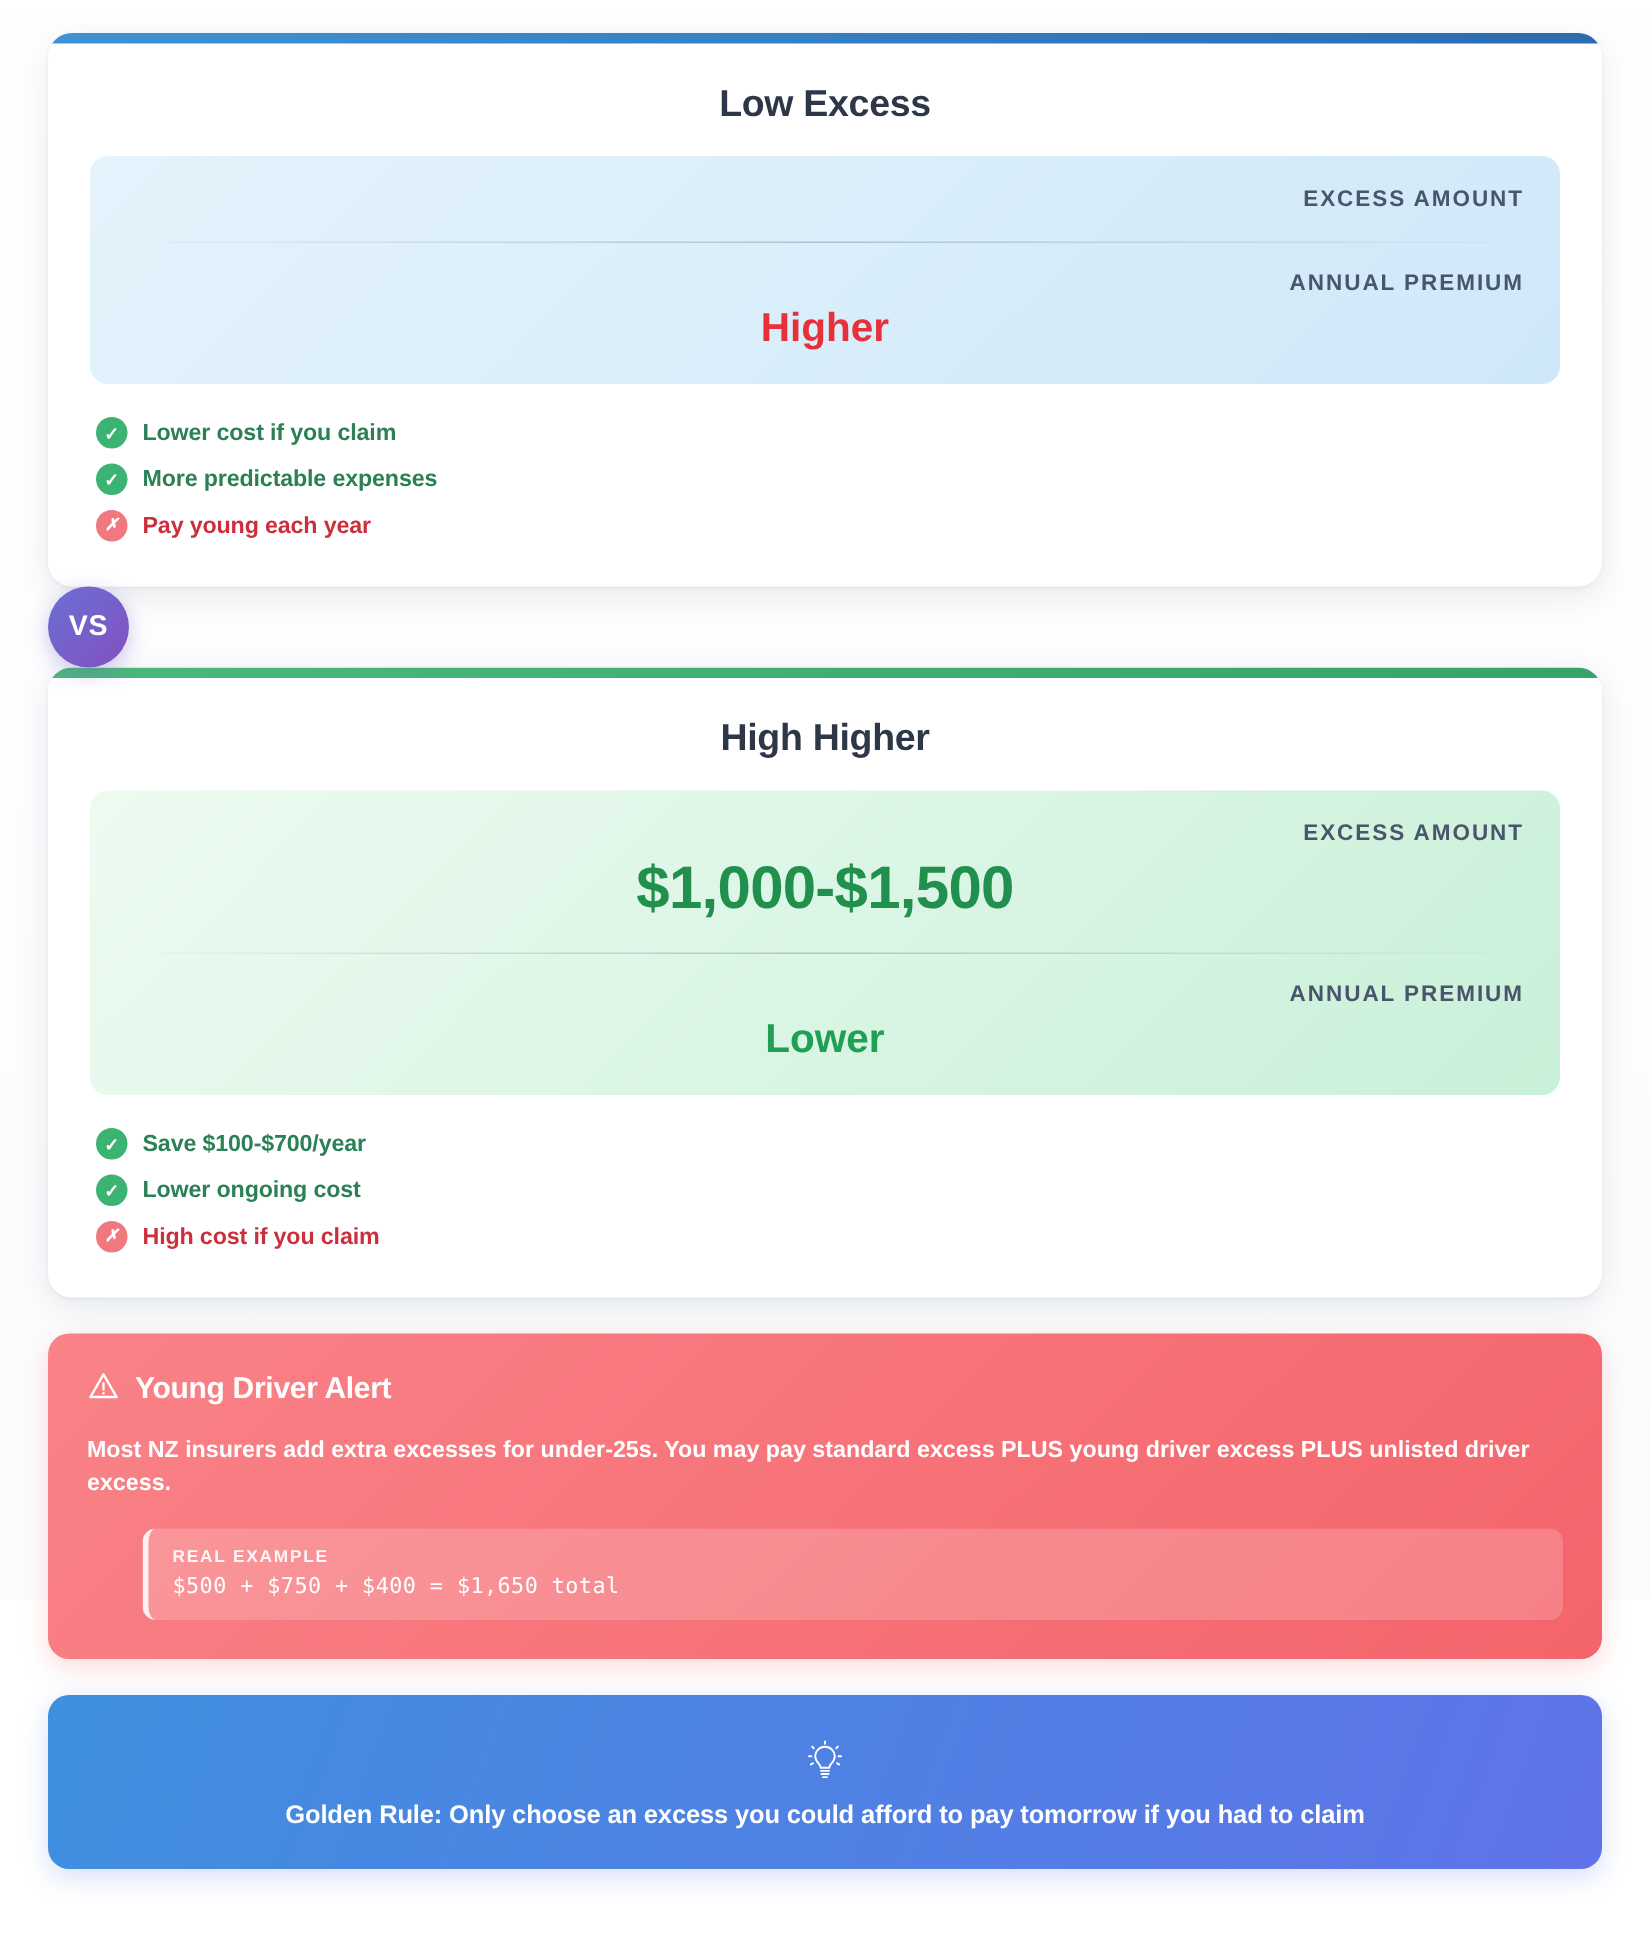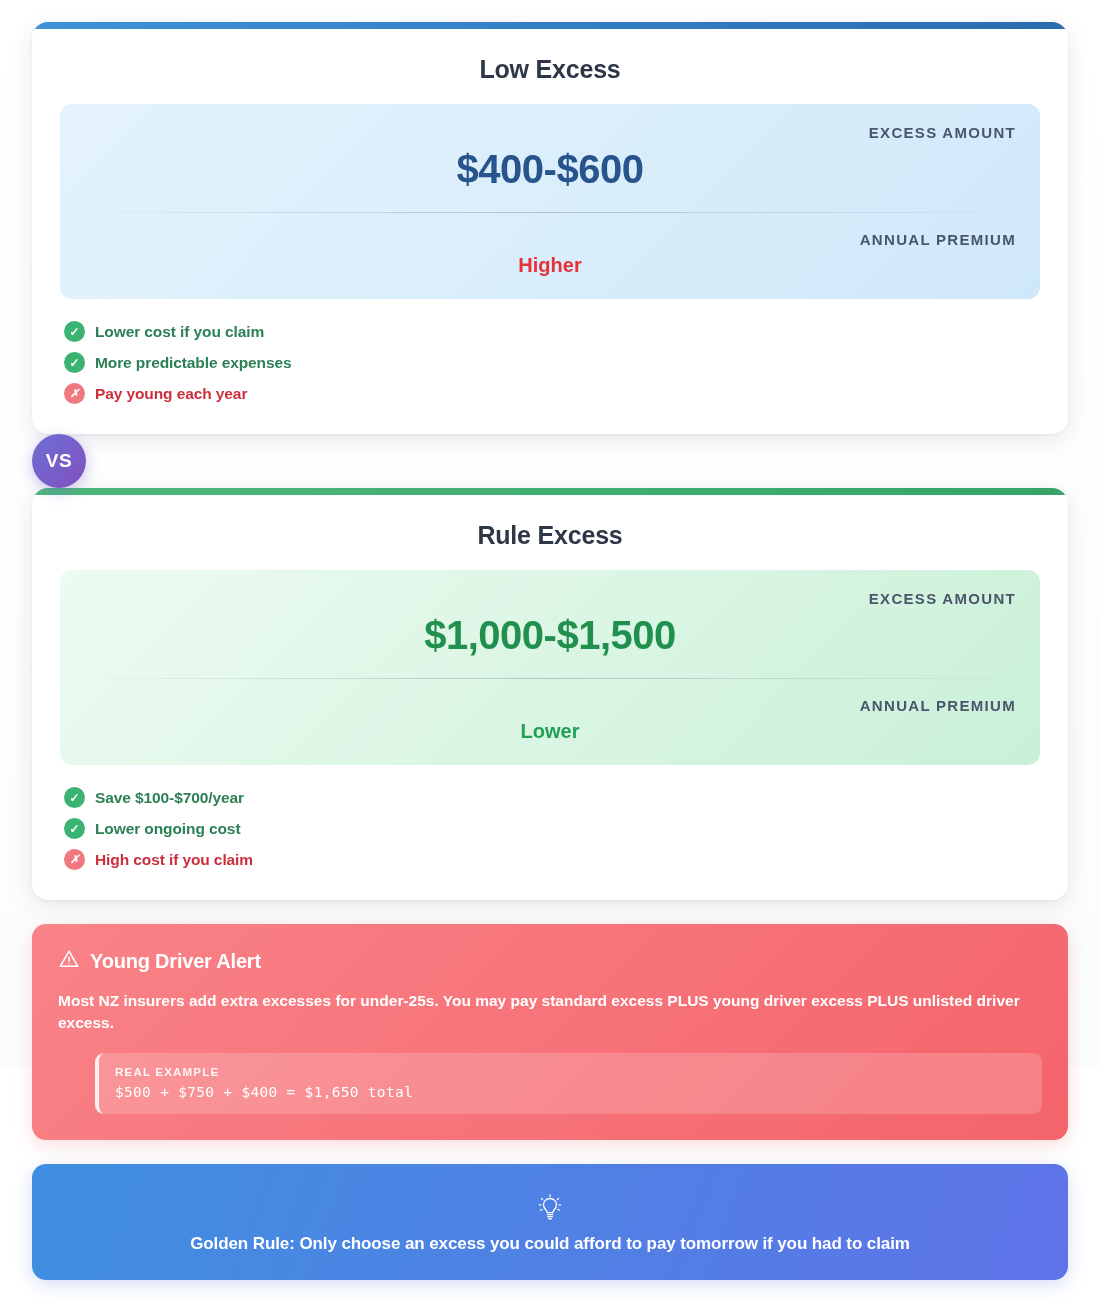--- a/index.html
+++ b/index.html
@@ -76,21 +76,21 @@
   .value-green { color: #21904e; }
 
   .panel-divider {
     height: 1px;
     margin: 20px 24px 18px 24px;
     background: linear-gradient(90deg, rgba(120,140,160,0.05) 0%, rgba(120,140,160,0.45) 50%, rgba(120,140,160,0.05) 100%);
   }
 
   .panel-premium {
     text-align: center;
-    font-size: 20px;
+    font-size: 27px;
     font-weight: bold;
     margin-top: 6px;
   }
   .premium-higher { color: #e8303a; }
   .premium-lower  { color: #21a055; }
 
   
   .feature-list { margin-top: 22px; padding-left: 4px; }
   .feature-row {
     display: flex;
@@ -205,21 +205,20 @@
 <div class="page">
 
   <div class="card">
     <div class="accent-bar accent-blue"></div>
     <div class="card-body">
 
       <div class="card-title">Low Excess</div>
 
       <div class="amount-panel panel-blue">
         <div class="panel-label">EXCESS AMOUNT</div>
-        <div class="panel-value value-blue">$400-$600</div>
 
         <div class="panel-divider"></div>
 
         <div class="panel-label">ANNUAL PREMIUM</div>
         <div class="panel-premium premium-higher">Higher</div>
       </div>
 
       <div class="feature-list">
 
         <div class="feature-row">
@@ -248,21 +247,21 @@
   </div>
 
   <div class="vs-wrap">
     <div class="vs-badge">VS</div>
   </div>
 
   <div class="card">
     <div class="accent-bar accent-green"></div>
     <div class="card-body">
 
-      <div class="card-title">Rule Excess</div>
+      <div class="card-title">High Higher</div>
 
       <div class="amount-panel panel-green">
         <div class="panel-label">EXCESS AMOUNT</div>
         <div class="panel-value value-green">$1,000-$1,500</div>
 
         <div class="panel-divider"></div>
 
         <div class="panel-label">ANNUAL PREMIUM</div>
         <div class="panel-premium premium-lower">Lower</div>
       </div>

